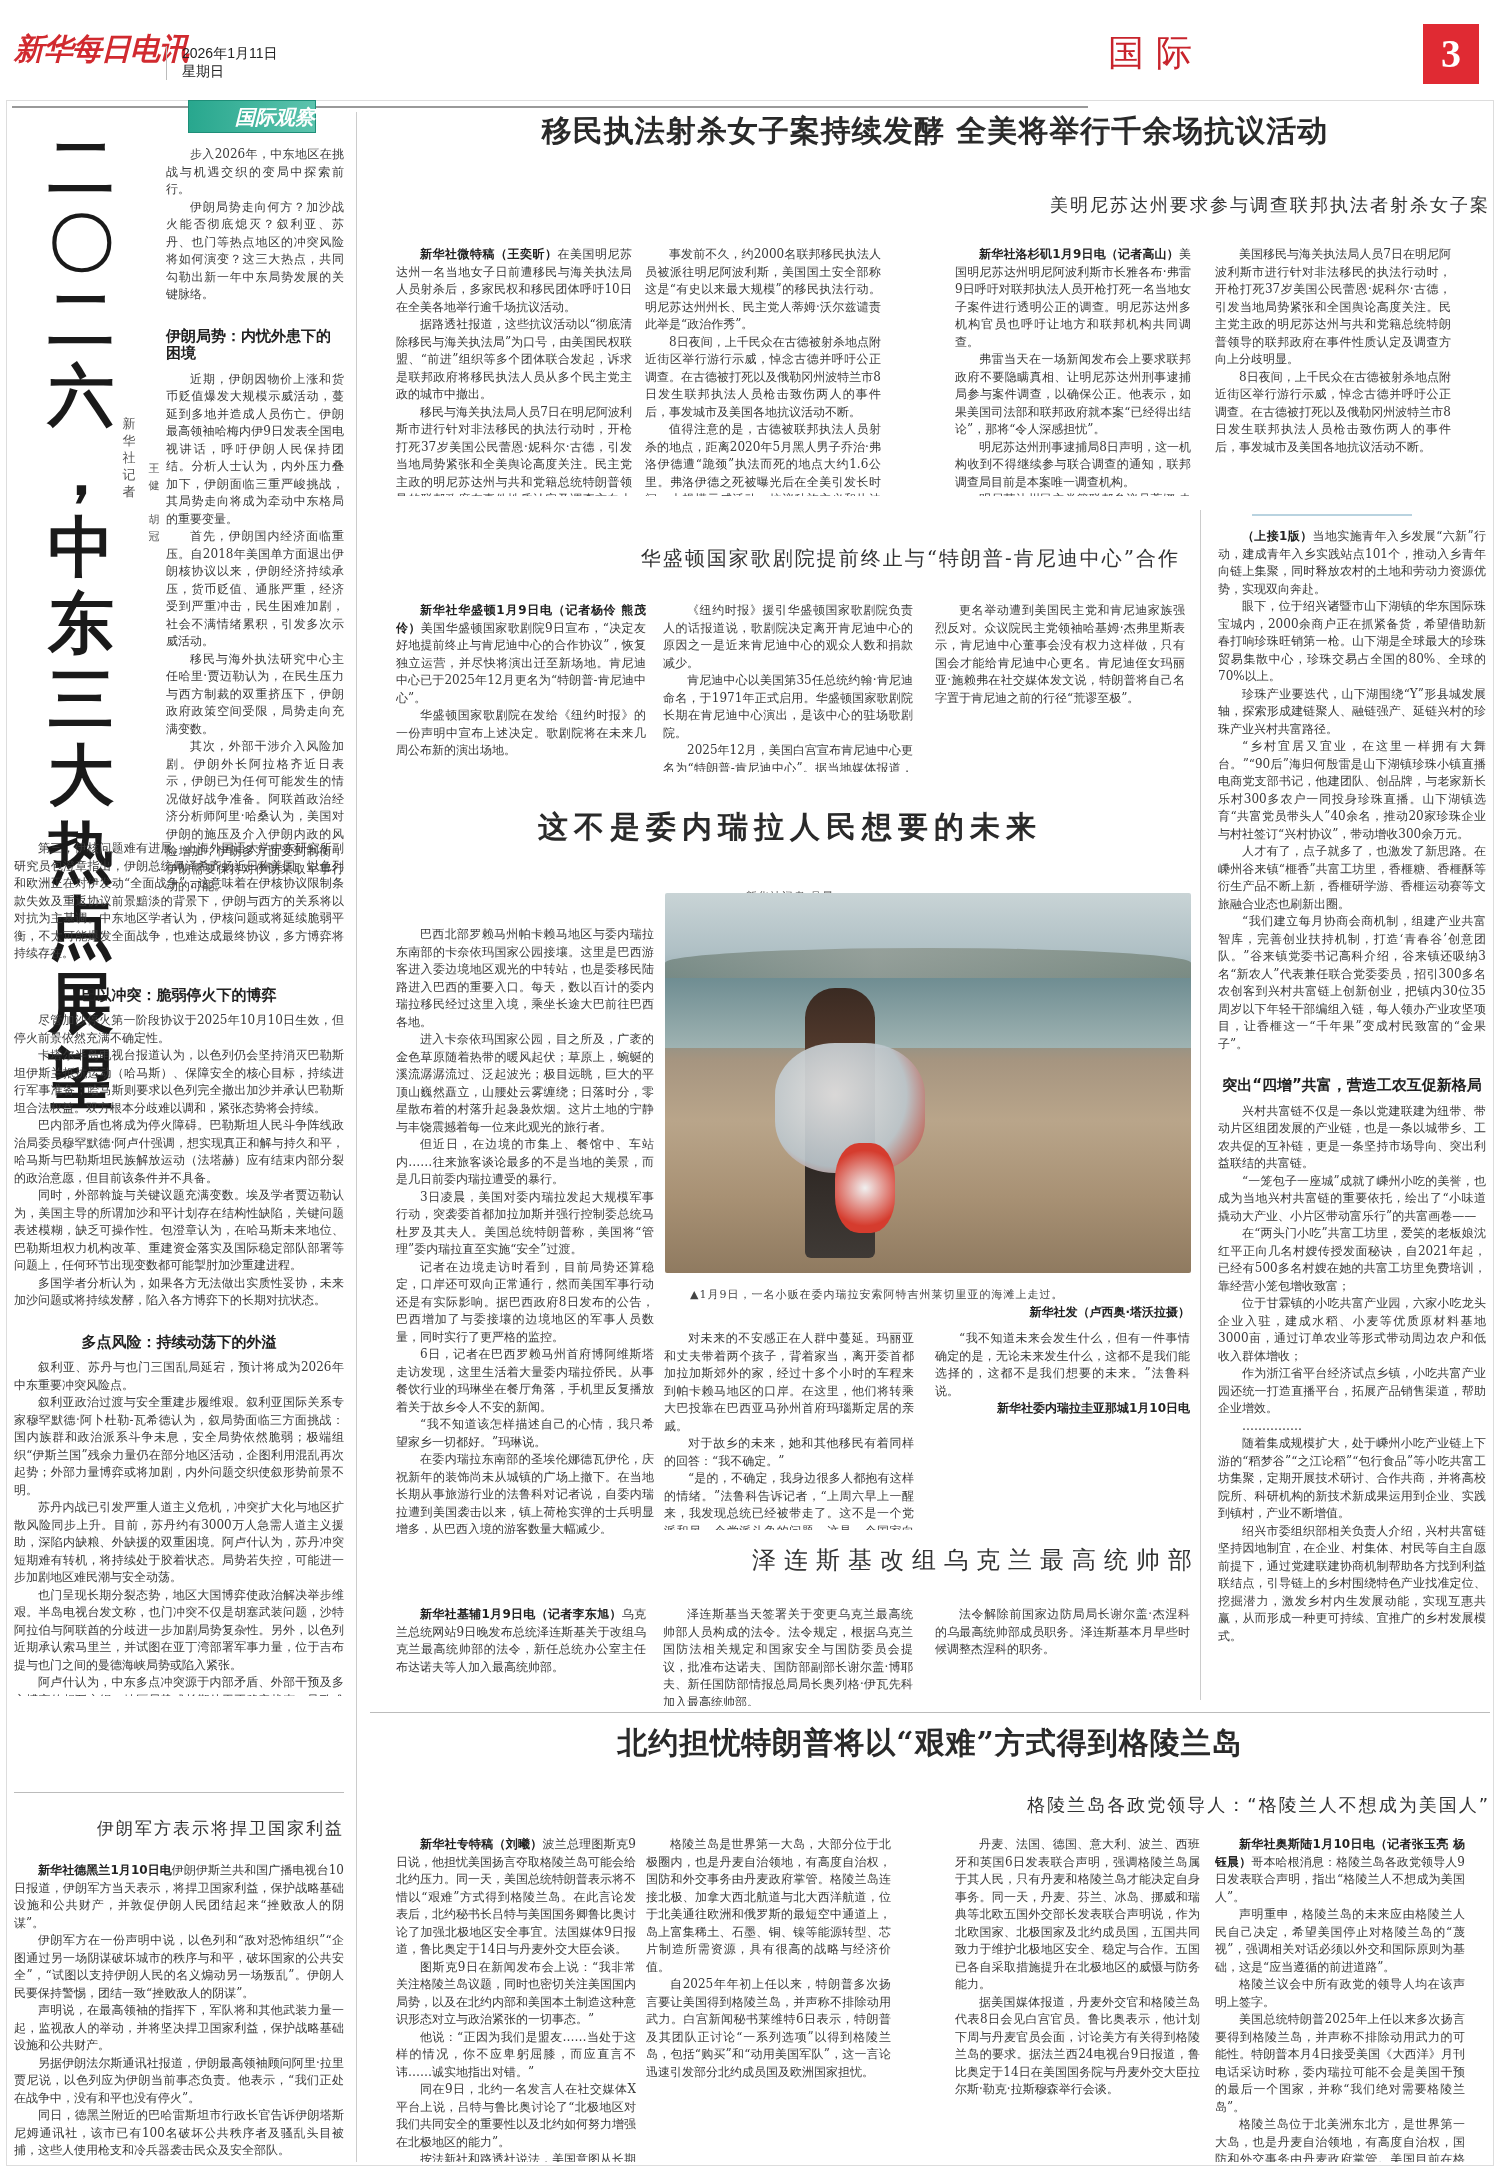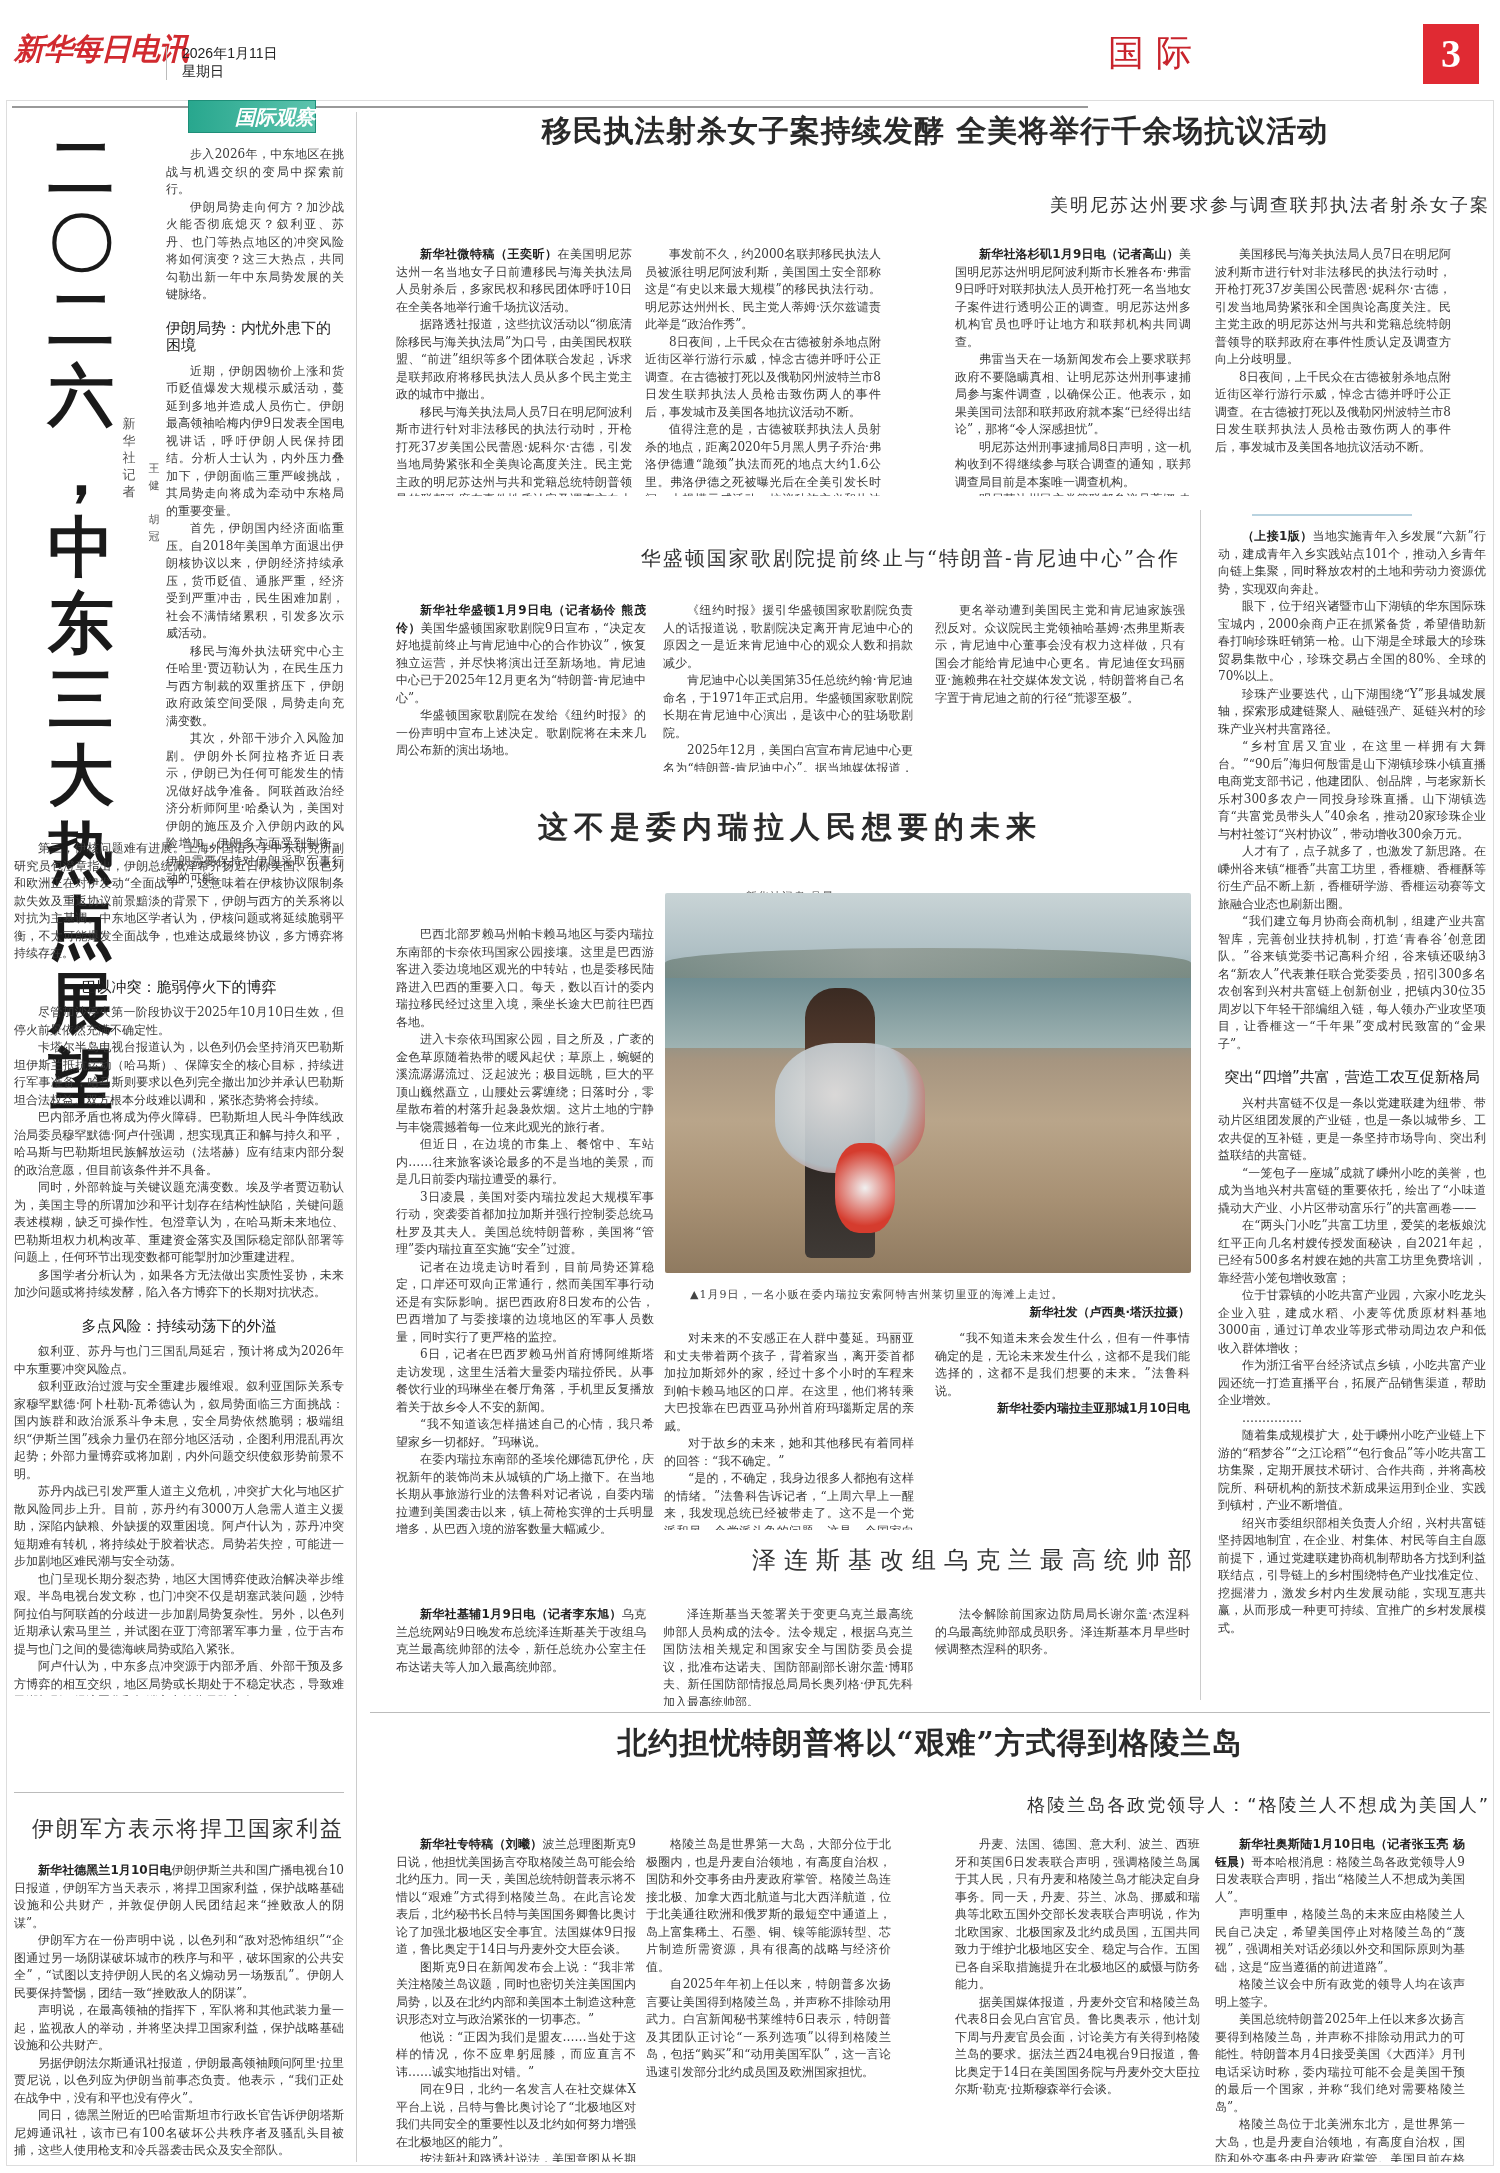--- a/index.html
+++ b/index.html
@@ -12,21 +12,21 @@
 .masthead-rule{left:12px;top:106px;width:1076px;height:2px;background:#999}
 .section-name{left:1108px;top:44px;font-size:36px;color:#c8242c;font-weight:normal;letter-spacing:12px}
 .page-no{left:1423px;top:24px;width:56px;height:60px;background:#e02a33;color:#fff;font-size:40px;font-weight:bold;text-align:center;line-height:60px;font-family:"Liberation Serif",serif}
 .page-border{left:6px;top:100px;width:1488px;height:2066px;border:1px solid #ddd;pointer-events:none}
 
 .kicker{left:188px;top:100px;width:128px;height:33px;background:linear-gradient(90deg,#28a78e,#5cc3ad);color:#fff;font-family:"Liberation Sans",sans-serif;font-style:italic;font-weight:bold;font-size:20px;text-align:right;line-height:33px;border:1px solid #1e8e78}
 .vert-title{left:36px;top:130px;width:90px;font-size:66px;line-height:76px;font-weight:bold;color:#1a1a1a;text-align:center;font-family:"DejaVu Sans",sans-serif}
 .vert-byline{left:118px;top:415px;width:22px;font-size:13px;line-height:17px;color:#555;text-align:center}
 .vert-byline2{left:146px;top:460px;width:16px;font-size:11px;line-height:17px;color:#555;text-align:center}
 .col p{text-indent:2em;text-align:justify}
-.sub-head{font-family:"DejaVu Sans",sans-serif;font-weight:normal;font-size:15px;color:#222;text-align:center;margin:16px 0 8px}
+.sub-head{font-family:"DejaVu Sans",sans-serif;font-weight:bold;font-size:15px;color:#222;text-align:center;margin:24px 0 8px}
 .lead b{font-family:"DejaVu Sans",sans-serif;color:#222}
 .sign{font-family:"DejaVu Sans",sans-serif;font-weight:bold;color:#222;text-align:right}
 .vsep{width:1px;background:#ccc}
 .hsep{height:1px;background:#ccc}
 
 .h1{font-weight:bold;color:#2a2a2a;text-align:center;font-family:"DejaVu Serif",serif}
 .h2{color:#333;text-align:right;font-family:"DejaVu Sans",sans-serif}
 .photo{left:665px;top:893px;width:526px;height:380px;border-radius:2px;overflow:hidden;background:linear-gradient(180deg,#c9d4d6 0%,#aebfc4 16%,#8aa1a7 26%,#7e8f8c 34%,#a69580 44%,#b9a58a 60%,#a89174 80%,#8f7a60 100%)}
 .photo .ridge{position:absolute;left:0;top:55px;width:100%;height:30px;background:linear-gradient(90deg,#6a7c73,#8a9288 40%,#6e7d70);opacity:.7;border-radius:50% 50% 0 0}
 .photo .sea{position:absolute;left:0;top:85px;width:100%;height:70px;background:linear-gradient(180deg,#6f8d92,#9fb3b2)}
@@ -102,21 +102,21 @@
   <div class="sub-head">多点风险：持续动荡下的外溢</div>
   <p>叙利亚、苏丹与也门三国乱局延宕，预计将成为2026年中东重要冲突风险点。</p>
   <p>叙利亚政治过渡与安全重建步履维艰。叙利亚国际关系专家穆罕默德·阿卜杜勒-瓦希德认为，叙局势面临三方面挑战：国内族群和政治派系斗争未息，安全局势依然脆弱；极端组织“伊斯兰国”残余力量仍在部分地区活动，企图利用混乱再次起势；外部力量博弈或将加剧，内外问题交织使叙形势前景不明。</p>
   <p>苏丹内战已引发严重人道主义危机，冲突扩大化与地区扩散风险同步上升。目前，苏丹约有3000万人急需人道主义援助，深陷内缺粮、外缺援的双重困境。阿卢什认为，苏丹冲突短期难有转机，将持续处于胶着状态。局势若失控，可能进一步加剧地区难民潮与安全动荡。</p>
   <p>也门呈现长期分裂态势，地区大国博弈使政治解决举步维艰。半岛电视台发文称，也门冲突不仅是胡塞武装问题，沙特阿拉伯与阿联酋的分歧进一步加剧局势复杂性。另外，以色列近期承认索马里兰，并试图在亚丁湾部署军事力量，位于吉布提与也门之间的曼德海峡局势或陷入紧张。</p>
   <p>阿卢什认为，中东多点冲突源于内部矛盾、外部干预及多方博弈的相互交织，地区局势或长期处于不稳定状态，导致难民潮加剧、经济恶化和极端主义抬头风险高企。</p>
 
 </div>
 <div class="abs hsep" style="left:14px;top:1792px;width:330px;background:#bbb"></div>
 
-<div class="abs h2" style="left:14px;top:1820px;width:330px;font-size:22px;font-family:'DejaVu Serif',serif;letter-spacing:2px">伊朗军方表示将捍卫国家利益</div>
+<div class="abs h2" style="left:14px;top:1820px;width:330px;font-size:17px;font-family:'DejaVu Serif',serif;letter-spacing:2px">伊朗军方表示将捍卫国家利益</div>
 <div class="abs col" style="left:14px;top:1862px;width:330px;height:300px;overflow:hidden">
   <p class="lead"><b>新华社德黑兰1月10日电</b><span>伊朗伊斯兰共和国广播电视台10日报道，伊朗军方当天表示，将捍卫国家利益，保护战略基础设施和公共财产，并敦促伊朗人民团结起来“挫败敌人的阴谋”。</span></p>
   <p>伊朗军方在一份声明中说，以色列和“敌对恐怖组织”“企图通过另一场阴谋破坏城市的秩序与和平，破坏国家的公共安全”，“试图以支持伊朗人民的名义煽动另一场叛乱”。伊朗人民要保持警惕，团结一致“挫败敌人的阴谋”。</p>
   <p>声明说，在最高领袖的指挥下，军队将和其他武装力量一起，监视敌人的举动，并将坚决捍卫国家利益，保护战略基础设施和公共财产。</p>
   <p>另据伊朗法尔斯通讯社报道，伊朗最高领袖顾问阿里·拉里贾尼说，以色列应为伊朗当前事态负责。他表示，“我们正处在战争中，没有和平也没有停火”。</p>
   <p>同日，德黑兰附近的巴哈雷斯坦市行政长官告诉伊朗塔斯尼姆通讯社，该市已有100名破坏公共秩序者及骚乱头目被捕，这些人使用枪支和冷兵器袭击民众及安全部队。</p>
 </div>
 
 <div class="abs vsep" style="left:356px;top:112px;height:2050px"></div>
 

